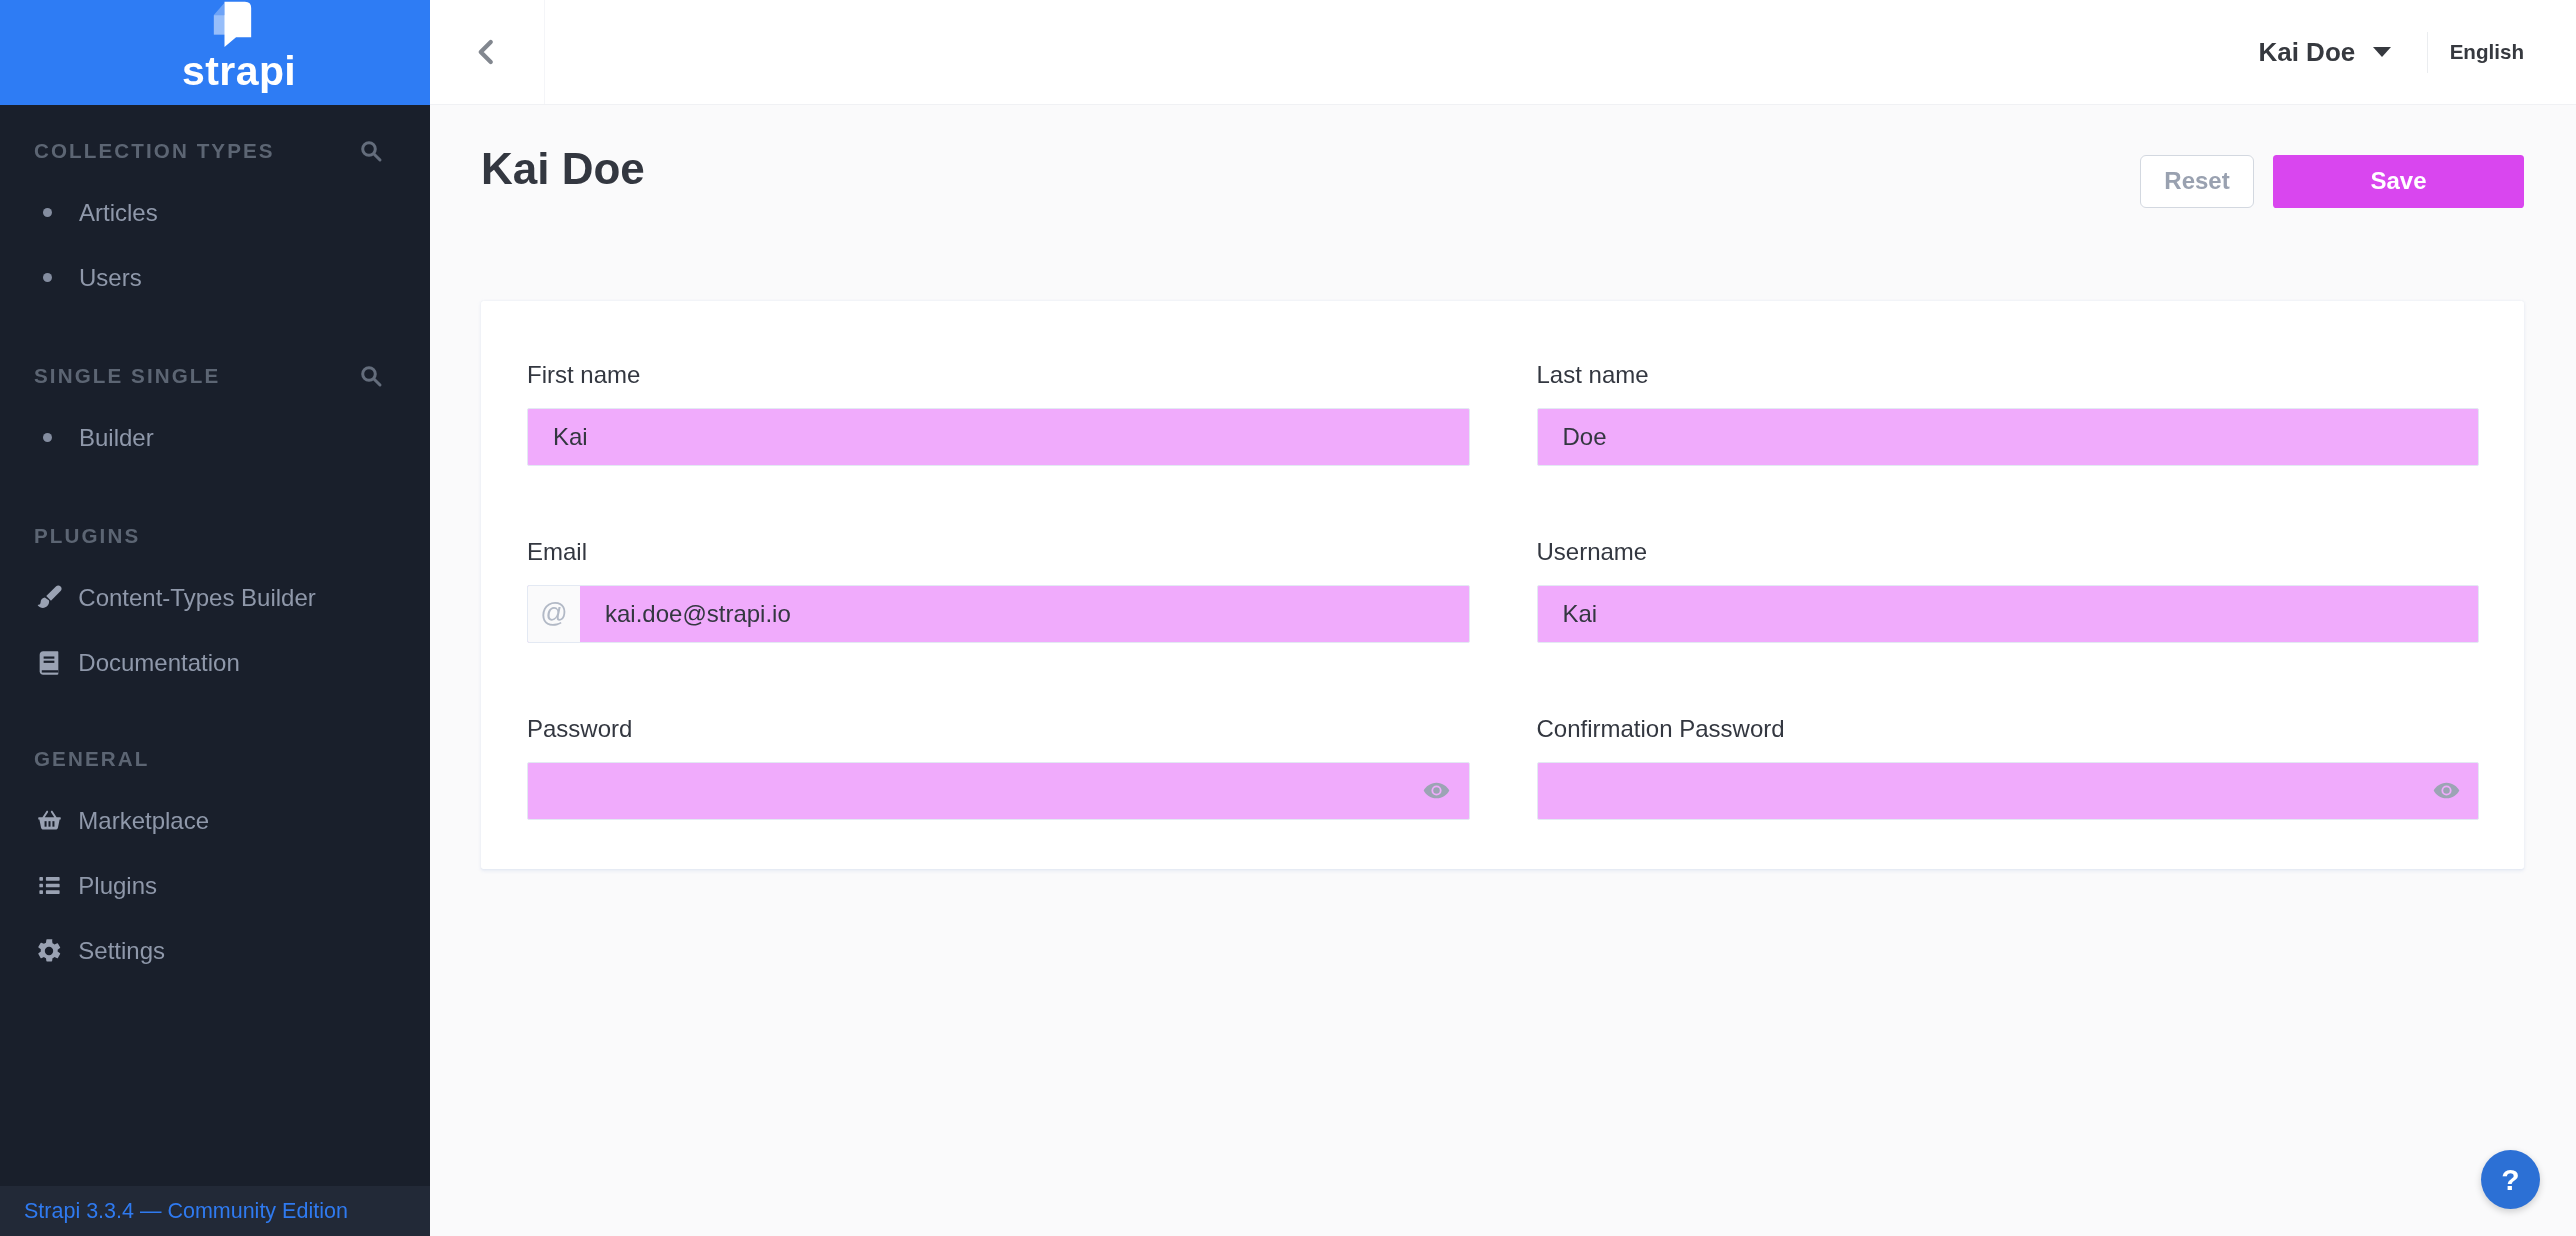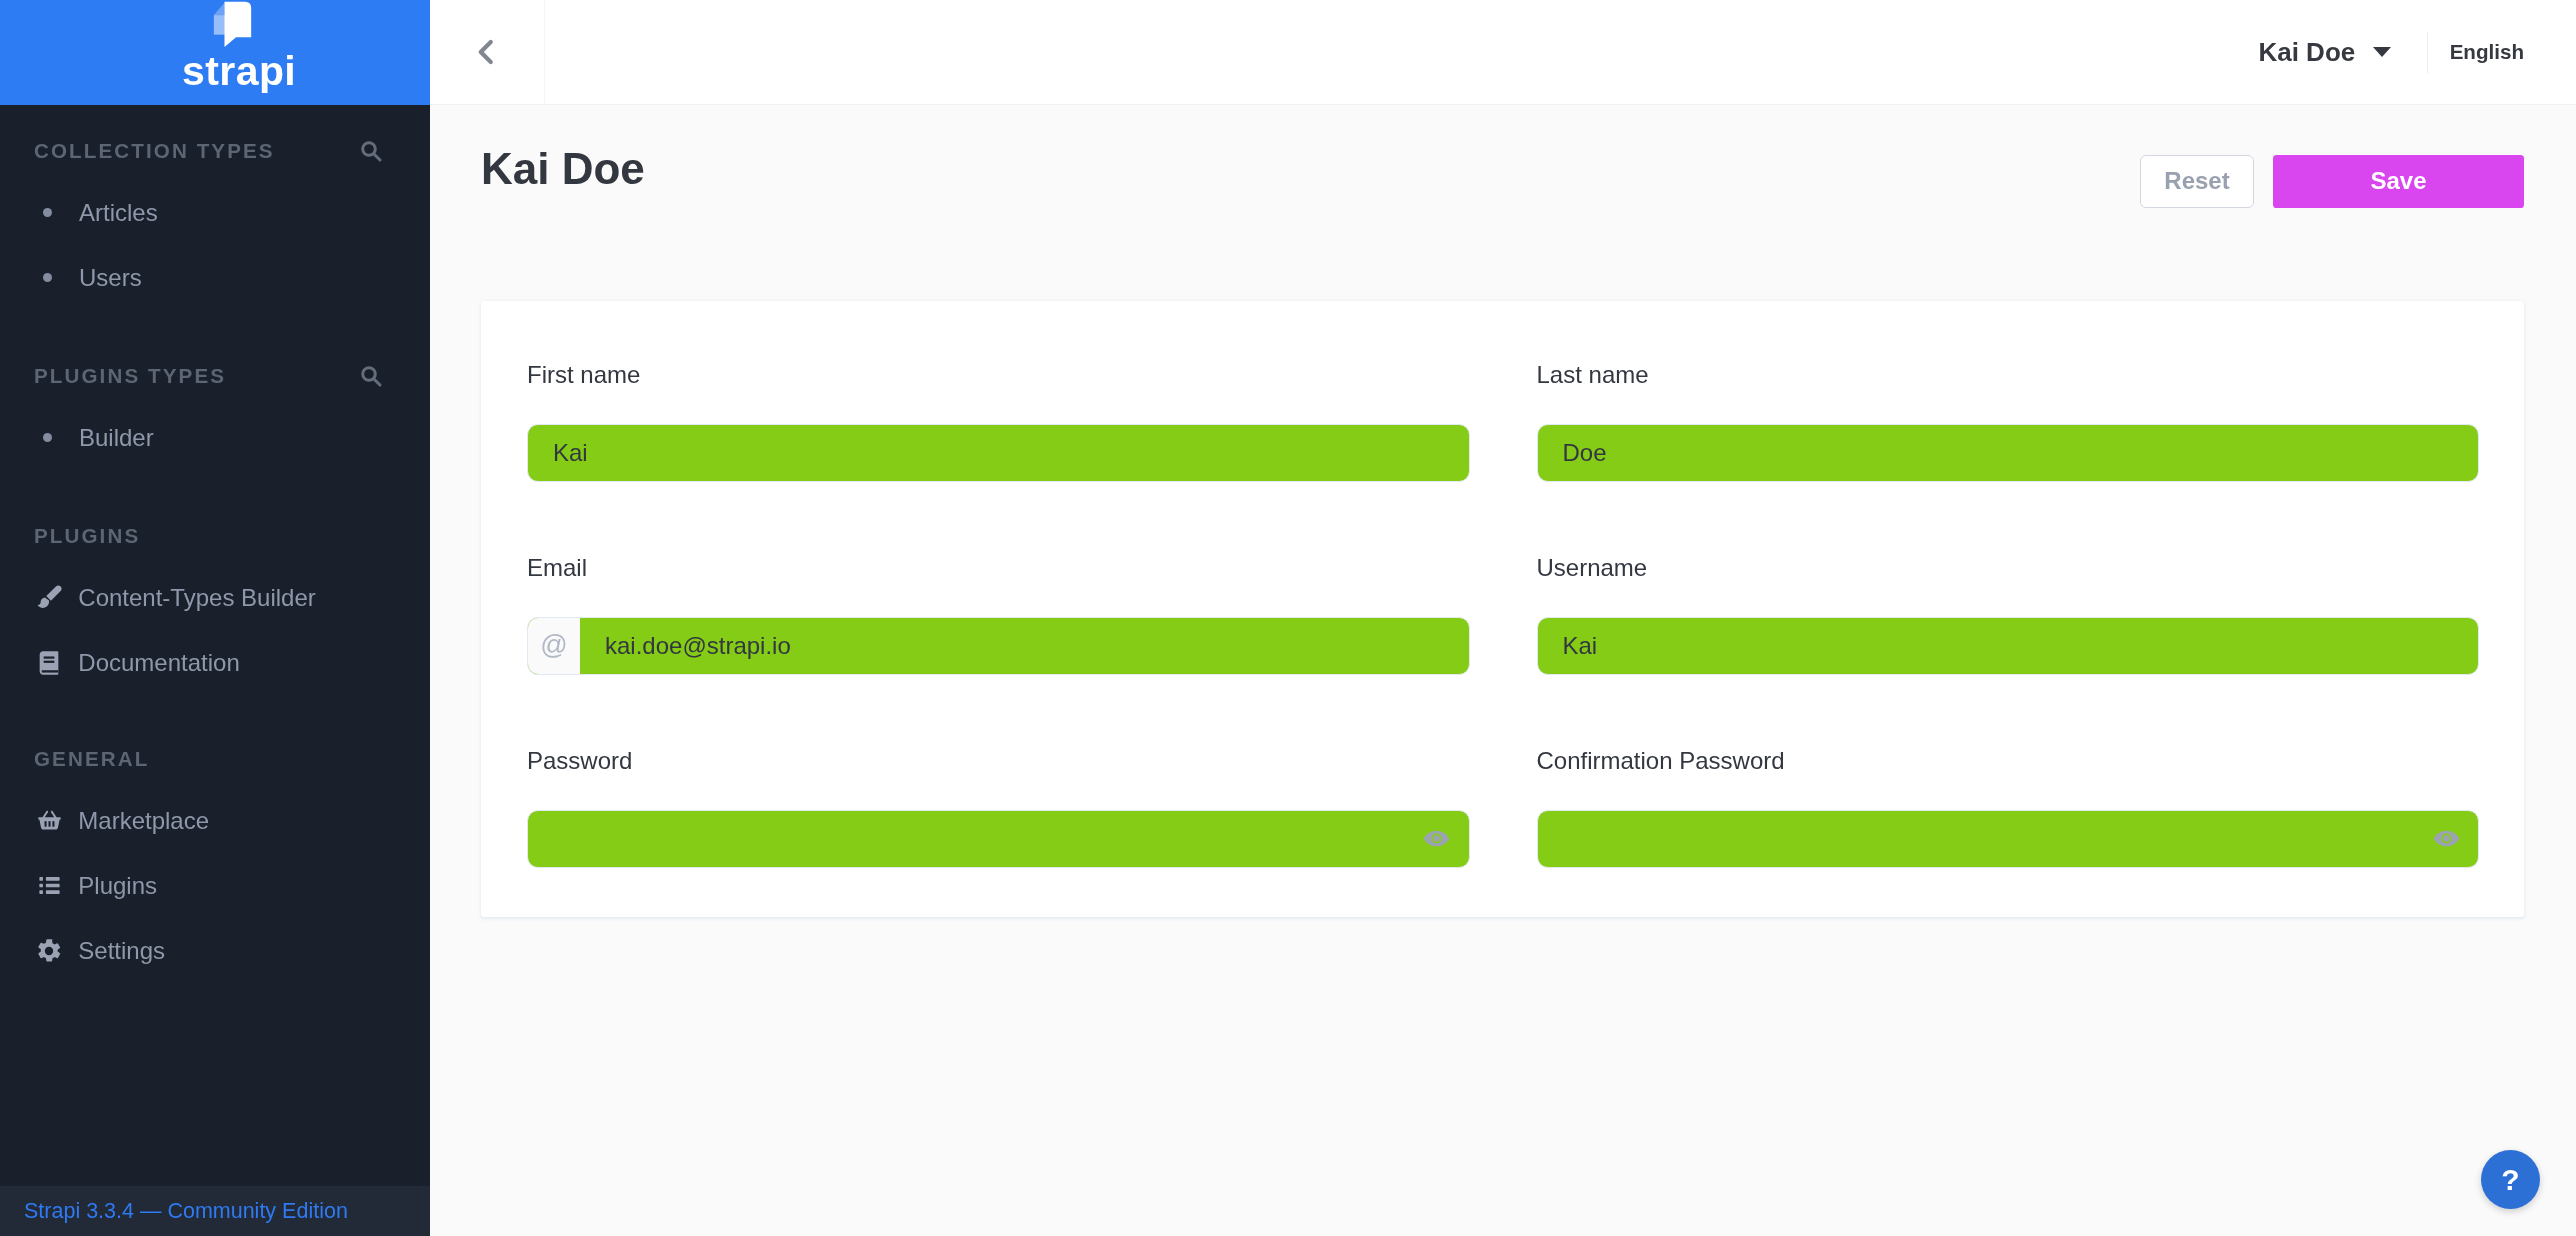--- a/index.html
+++ b/index.html
@@ -47,21 +47,21 @@
   .content { position: absolute; left: 430px; right: 0; top: 105px; bottom: 0; }
   .page-head { display: flex; justify-content: space-between; align-items: flex-start; padding: 39px 52px 0 51px; }
   .page-title { font-size: 44px; font-weight: bold; color: #333740; line-height: 50px; }
   .actions { display: flex; margin-top: 10.7px; }
   .btn-reset { width: 114px; height: 53px; background: #fff; border: 0.9px solid #d3d8e0; border-radius: 6px; color: #99a1b0; font-size: 24px; font-weight: bold; font-family: inherit; cursor: pointer; }
   .btn-save { width: 251px; height: 53px; background: #d946ef; border: none; border-radius: 3.6px; color: #fff; font-size: 24px; font-weight: bold; font-family: inherit; margin-left: 19px; cursor: pointer; }
 
   .card { margin: 93px 52px 0 51px; background: #fff; border-radius: 2.7px; box-shadow: 0 1.8px 3.6px rgba(227,233,243,.8), 0 0.9px 1.8px rgba(227,233,243,.8); padding: 44px 45px 49px 46px; }
   .form-grid { display: grid; grid-template-columns: 1fr 1fr; column-gap: 67px; row-gap: 56px; }
   .field-label { display: block; height: 27px; line-height: 27px; font-size: 24px; color: #333740; margin-top: 16px; }
-  .input-wrap { margin-top: 36px; height: 58px; border: 0.9px solid #e3e9f3; border-radius: 11px; background: #84cc16; display: flex; align-items: stretch; overflow: hidden; }
+  .input-wrap { margin-top: 20px; height: 58px; border: 0.9px solid #e3e9f3; border-radius: 2px; background: #f0abfc; display: flex; align-items: stretch; overflow: hidden; }
   .text-input { flex: 1; min-width: 0; border: none; outline: none; background: transparent; font-family: inherit; font-size: 24px; color: #333740; padding: 0 25px; }
   .prefix-box { width: 52px; flex: none; background: #fafafb; display: flex; align-items: center; justify-content: center; color: #b2b9c6; font-size: 27px; }
   .eye-btn { width: 64px; flex: none; background: none; border: none; display: flex; align-items: center; justify-content: center; color: #9ca4b4; cursor: pointer; }
 
   .help-btn { position: absolute; right: 36px; bottom: 27px; width: 59px; height: 59px; border-radius: 50%; background: #2c70d5; border: none; color: #fff; font-size: 30px; font-weight: bold; font-family: inherit; display: flex; align-items: center; justify-content: center; box-shadow: 0 2.7px 7.2px rgba(0,0,0,.18); cursor: pointer; z-index: 6; }
 </style>
 </head>
 <body>
 
 <aside class="sidebar">
@@ -93,21 +93,21 @@
         </div>
         <div class="nav-item">
           <span class="bullet"></span>
           <span class="nav-label">Users</span>
         </div>
       </div>
     </div>
 
     <div class="side-section pB">
       <div class="side-head">
-        <span class="side-head-label">PLUGINS TYPES</span>
+        <span class="side-head-label">SINGLE SINGLE</span>
         <button class="search-btn">
           <svg viewBox="0 0 24 24" width="24" height="24" fill="none" stroke="currentColor" stroke-width="3" stroke-linecap="round">
               <circle cx="10" cy="10" r="6.3"></circle>
               <path d="M15.2 15.2L21 21"></path>
             </svg>
         </button>
       </div>
       <div class="side-list">
         <div class="nav-item">
           <span class="bullet"></span>

